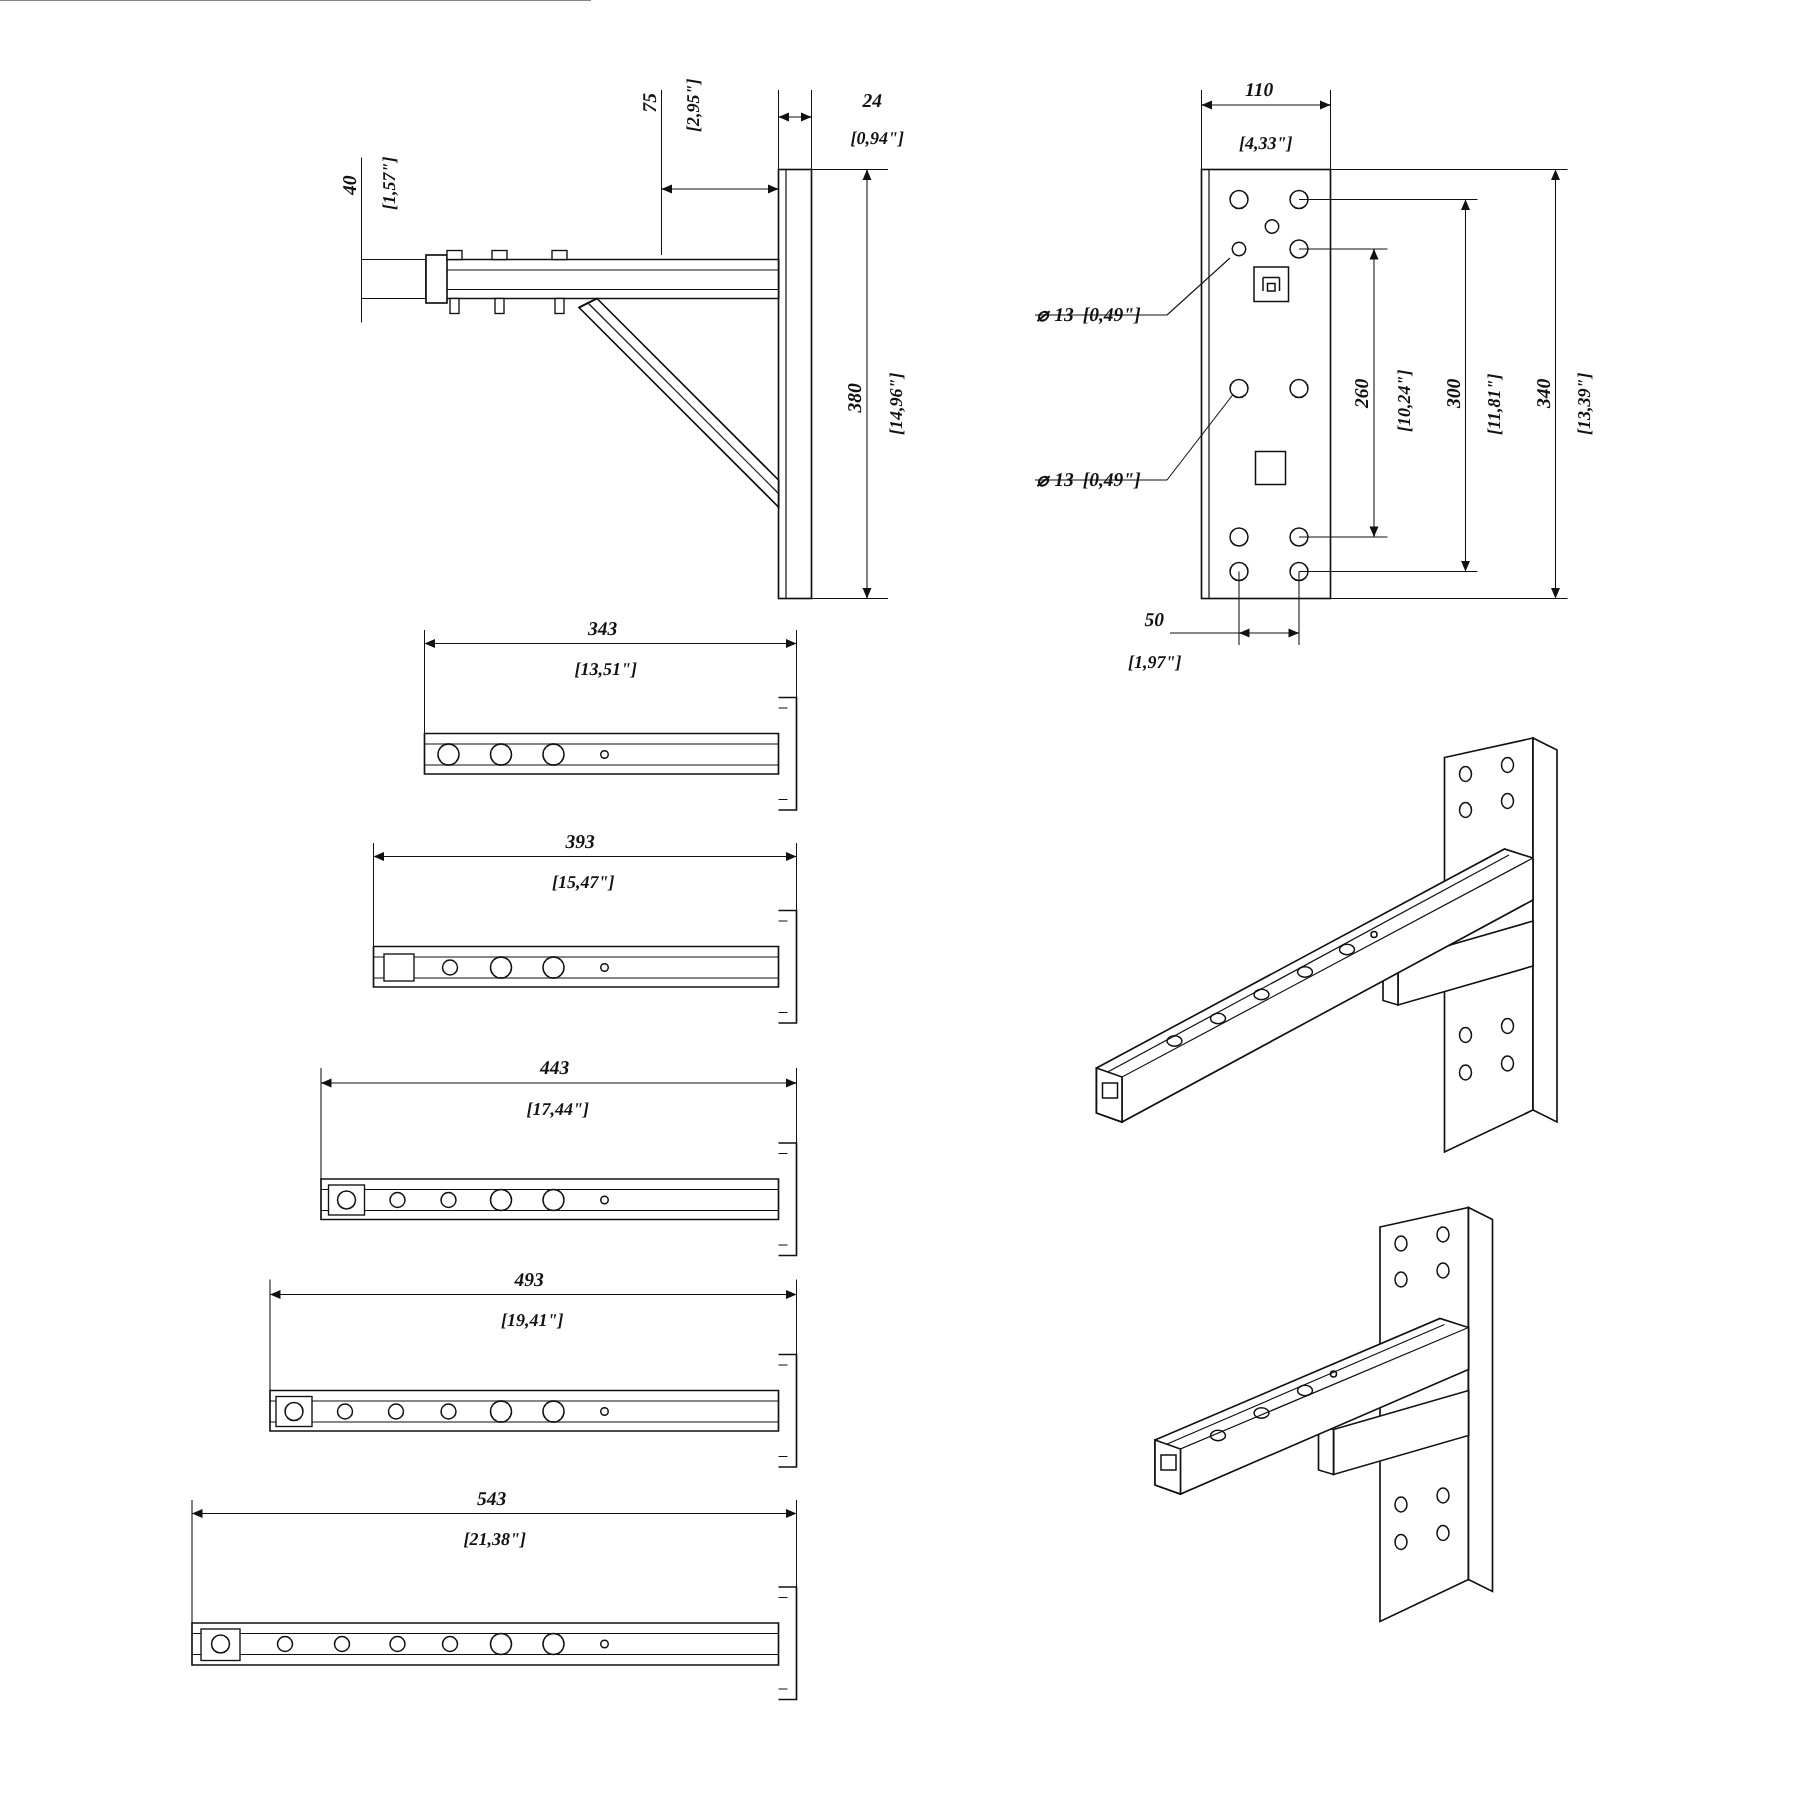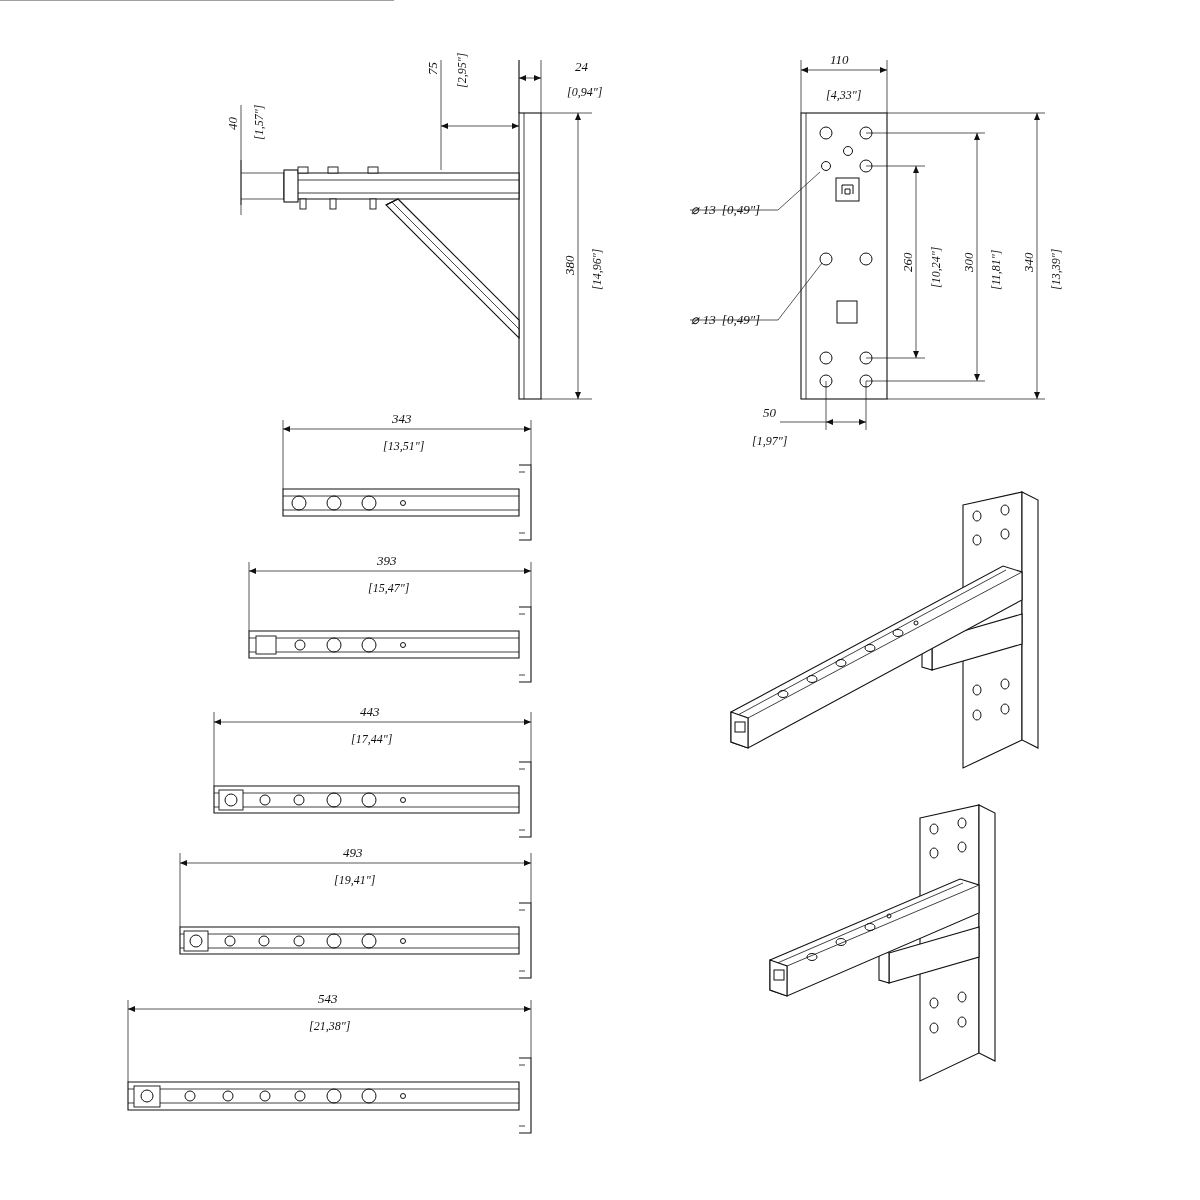--- a/index.html
+++ b/index.html
@@ -1,18 +1,18 @@
 <!DOCTYPE html>
 <html><head>
 <meta charset="utf-8">
 <style>
   html,body{margin:0;padding:0;background:#ffffff;}
   body{width:1200px;height:1200px;position:relative;overflow:hidden;
        font-family:"Liberation Sans", sans-serif;color:#111;}
-  #sheet{position:absolute;left:0;top:0;width:1012px;height:1200px;}
+  #sheet{position:absolute;left:0;top:0;width:1012px;height:1200px;font-weight:bold;}
   svg{display:block;}
   .dimtext{font-family:"Liberation Serif", serif;font-style:italic;font-size:13px;fill:#111;}
   .dimtext-sm{font-family:"Liberation Serif", serif;font-style:italic;font-size:12px;fill:#111;}
   .ln{stroke:#111;fill:none;stroke-width:1.1;}
   .lnthin{stroke:#111;fill:none;stroke-width:0.8;}
   .ext{stroke:#111;fill:none;stroke-width:0.7;}
   .fillw{fill:#ffffff;stroke:#111;stroke-width:1.1;}
   .fillw2{fill:#ffffff;stroke:#111;stroke-width:0.9;}
   .nofill{fill:none;stroke:#111;stroke-width:1;}
 </style>

